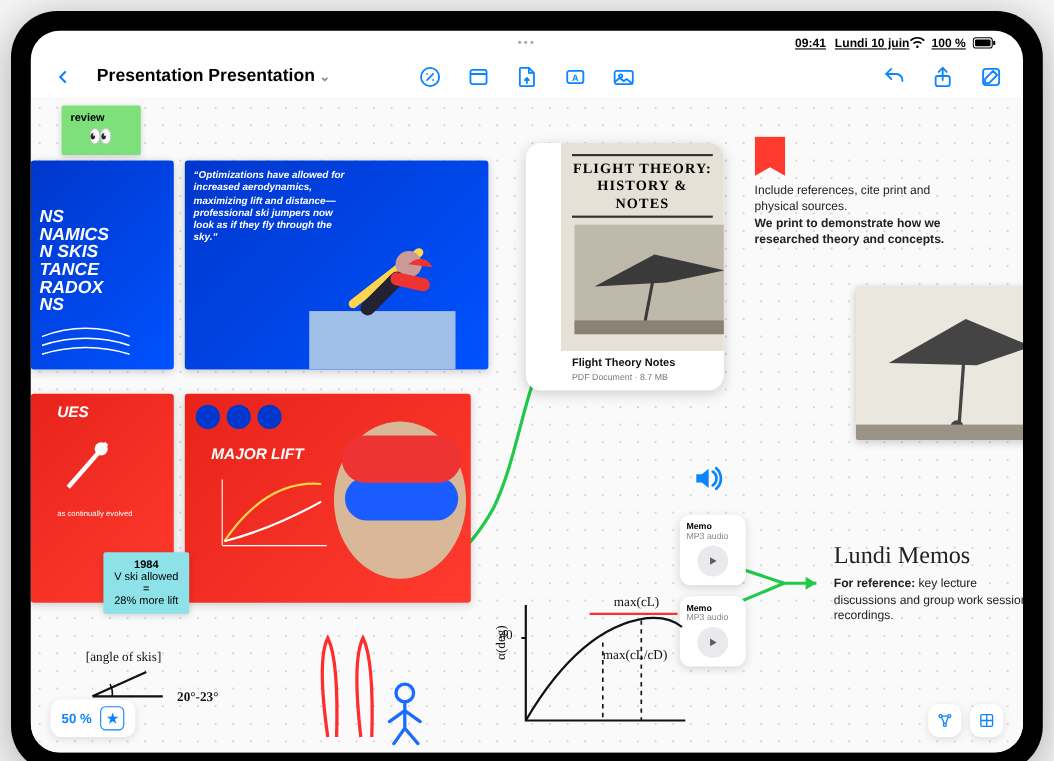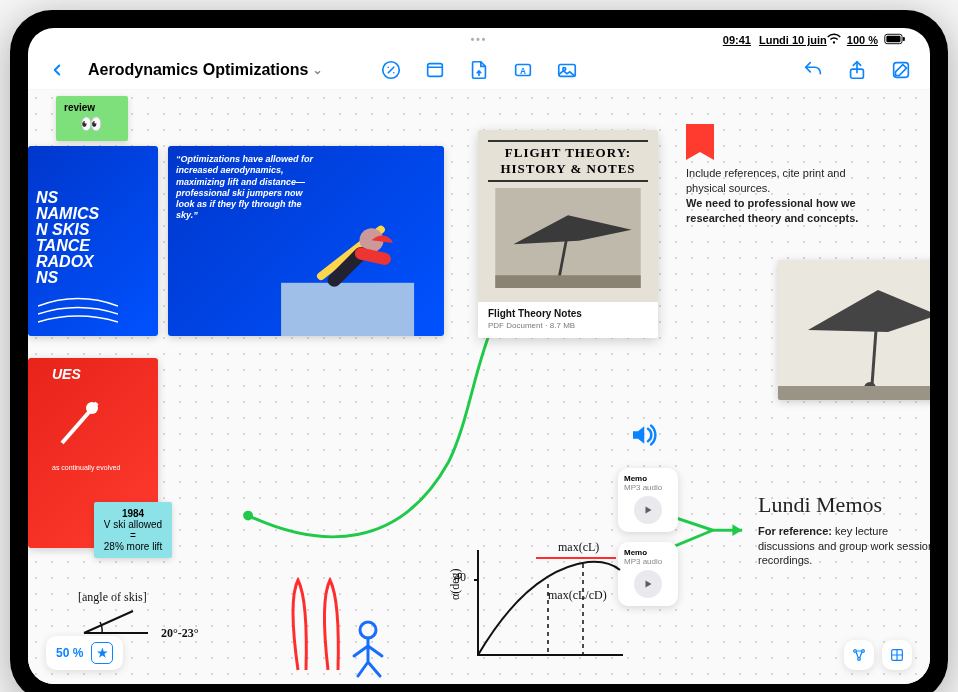--- a/index.html
+++ b/index.html
@@ -123,23 +123,24 @@
   .slide-quote {
     font-style:italic; font-size:9px; font-weight:600; line-height:1.25;
   }
   .slide .skijumper { 
     position:absolute; bottom:0; right:0; width:70%; height:70%;
   }
   .slide .goggleguy { position:absolute; right:0; bottom:0; width:55%; }
   
   .doc-card {
     background:#fff;
-    border-radius:2px;
+    border-radius:14px;
     box-shadow:0 3px 12px rgba(0,0,0,0.18);
     overflow:hidden;
+    padding-left:32px;
   }
   .doc-thumb {
     background:#e6e1d6;
     text-align:center;
     padding:10px;
     font-family:"Times New Roman",serif;
   }
   .doc-thumb h3 {
     font-size:13px; letter-spacing:1px; font-weight:700;
     border-bottom:2px solid #333; border-top:2px solid #333;
@@ -238,21 +239,21 @@
     </div>
 
     <div class="toolbar">
       <div class="left">
         <div class="tb-icon back">
           <svg viewBox="0 0 24 24" fill="none" stroke="currentColor" stroke-width="2.6" stroke-linecap="round" stroke-linejoin="round">
               <polyline points="15 18 9 12 15 6"></polyline>
             </svg>
         </div>
         <div class="doc-title">
-          <span>Aerodynamics Optimizations</span>
+          <span>Presentation Presentation</span>
           <span class="chev">⌄</span>
         </div>
       </div>
       <div class="center">
         <div class="tb-icon">
           <svg viewBox="0 0 24 24" fill="none" stroke="currentColor" stroke-width="1.8">
               <circle cx="12" cy="12" r="9"></circle>
               <path d="M9 15l6-6M9 9h.01M15 15h.01" stroke-linecap="round"></path>
             </svg>
         </div>
@@ -352,20 +353,38 @@
 
       <div class="item slide red" style="left:0;top:268px;width:130px;height:190px;">
         <div class="redbig">UES</div>
         <svg width="60" height="70" style="margin-top:6px">
             <path d="M10 55 L45 15" stroke="#fff" stroke-width="4"></path>
             <circle cx="40" cy="20" r="6" fill="#fff"></circle>
           </svg>
         <p>as continually evolved</p>
       </div>
 
+      <div class="item slide red" style="left:140px;top:268px;width:260px;height:190px;position:absolute;">
+        <div style="position:absolute;left:10px;top:10px;display:flex;gap:6px;">
+          <span style="width:22px;height:22px;border-radius:50%;background:#0037cc;display:inline-block"></span>
+          <span style="width:22px;height:22px;border-radius:50%;background:#0037cc;display:inline-block"></span>
+          <span style="width:22px;height:22px;border-radius:50%;background:#0037cc;display:inline-block"></span>
+        </div>
+        <div class="redbig" style="margin-top:38px;">MAJOR LIFT</div>
+        <svg width="110" height="80" style="margin-top:6px">
+          <path d="M10 70 L10 10 M10 70 L105 70" stroke="#fff" stroke-width="1"></path>
+          <path d="M12 66 Q50 10 100 14" stroke="#ffd54d" stroke-width="2" fill="none"></path>
+          <path d="M12 66 Q55 55 100 30" stroke="#fff" stroke-width="2" fill="none"></path>
+        </svg>
+        <svg class="goggleguy" viewBox="0 0 100 120">
+          <ellipse cx="55" cy="55" rx="42" ry="50" fill="#d9b89a"></ellipse>
+          <rect x="20" y="40" width="72" height="28" rx="14" fill="#1a5cff"></rect>
+          <rect x="18" y="14" width="76" height="30" rx="15" fill="#e33"></rect>
+        </svg>
+      </div>
 
       <div class="item sticky blue" style="left:54px;top:412px;width:78px;text-align:center;">
         <div style="font-weight:600">1984</div>
         <div>V ski allowed</div>
         <div>=</div>
         <div>28% more lift</div>
       </div>
 
       <div class="item doc-card" style="left:450px;top:40px;width:180px;">
         <div class="doc-thumb">
@@ -379,21 +398,21 @@
         </div>
         <div class="doc-meta">
           <div style="font-weight:600">Flight Theory Notes</div>
           <div class="sub">PDF Document · 8.7 MB</div>
         </div>
       </div>
 
       <div class="item bookmark" style="left:658px;top:34px;"></div>
       <div class="item textblock" style="left:658px;top:76px;width:190px;">
         <span>Include references, cite print and physical sources.</span>
-        <b style="display:block">We need to professional how we researched theory and concepts.</b>
+        <b style="display:block">We print to demonstrate how we researched theory and concepts.</b>
       </div>
 
       <div class="item photo" style="left:750px;top:170px;width:170px;height:140px;">
         <svg viewBox="0 0 170 140" width="170" height="140">
           <rect width="170" height="140" fill="#eae7df"></rect>
           <path d="M30 70 L100 30 L160 55 L110 72 Z" fill="#444"></path>
           <path d="M98 70 L94 125" stroke="#444" stroke-width="3"></path>
           <circle cx="92" cy="128" r="6" fill="#444"></circle>
           <rect x="0" y="126" width="170" height="14" fill="#9a9486"></rect>
         </svg>

